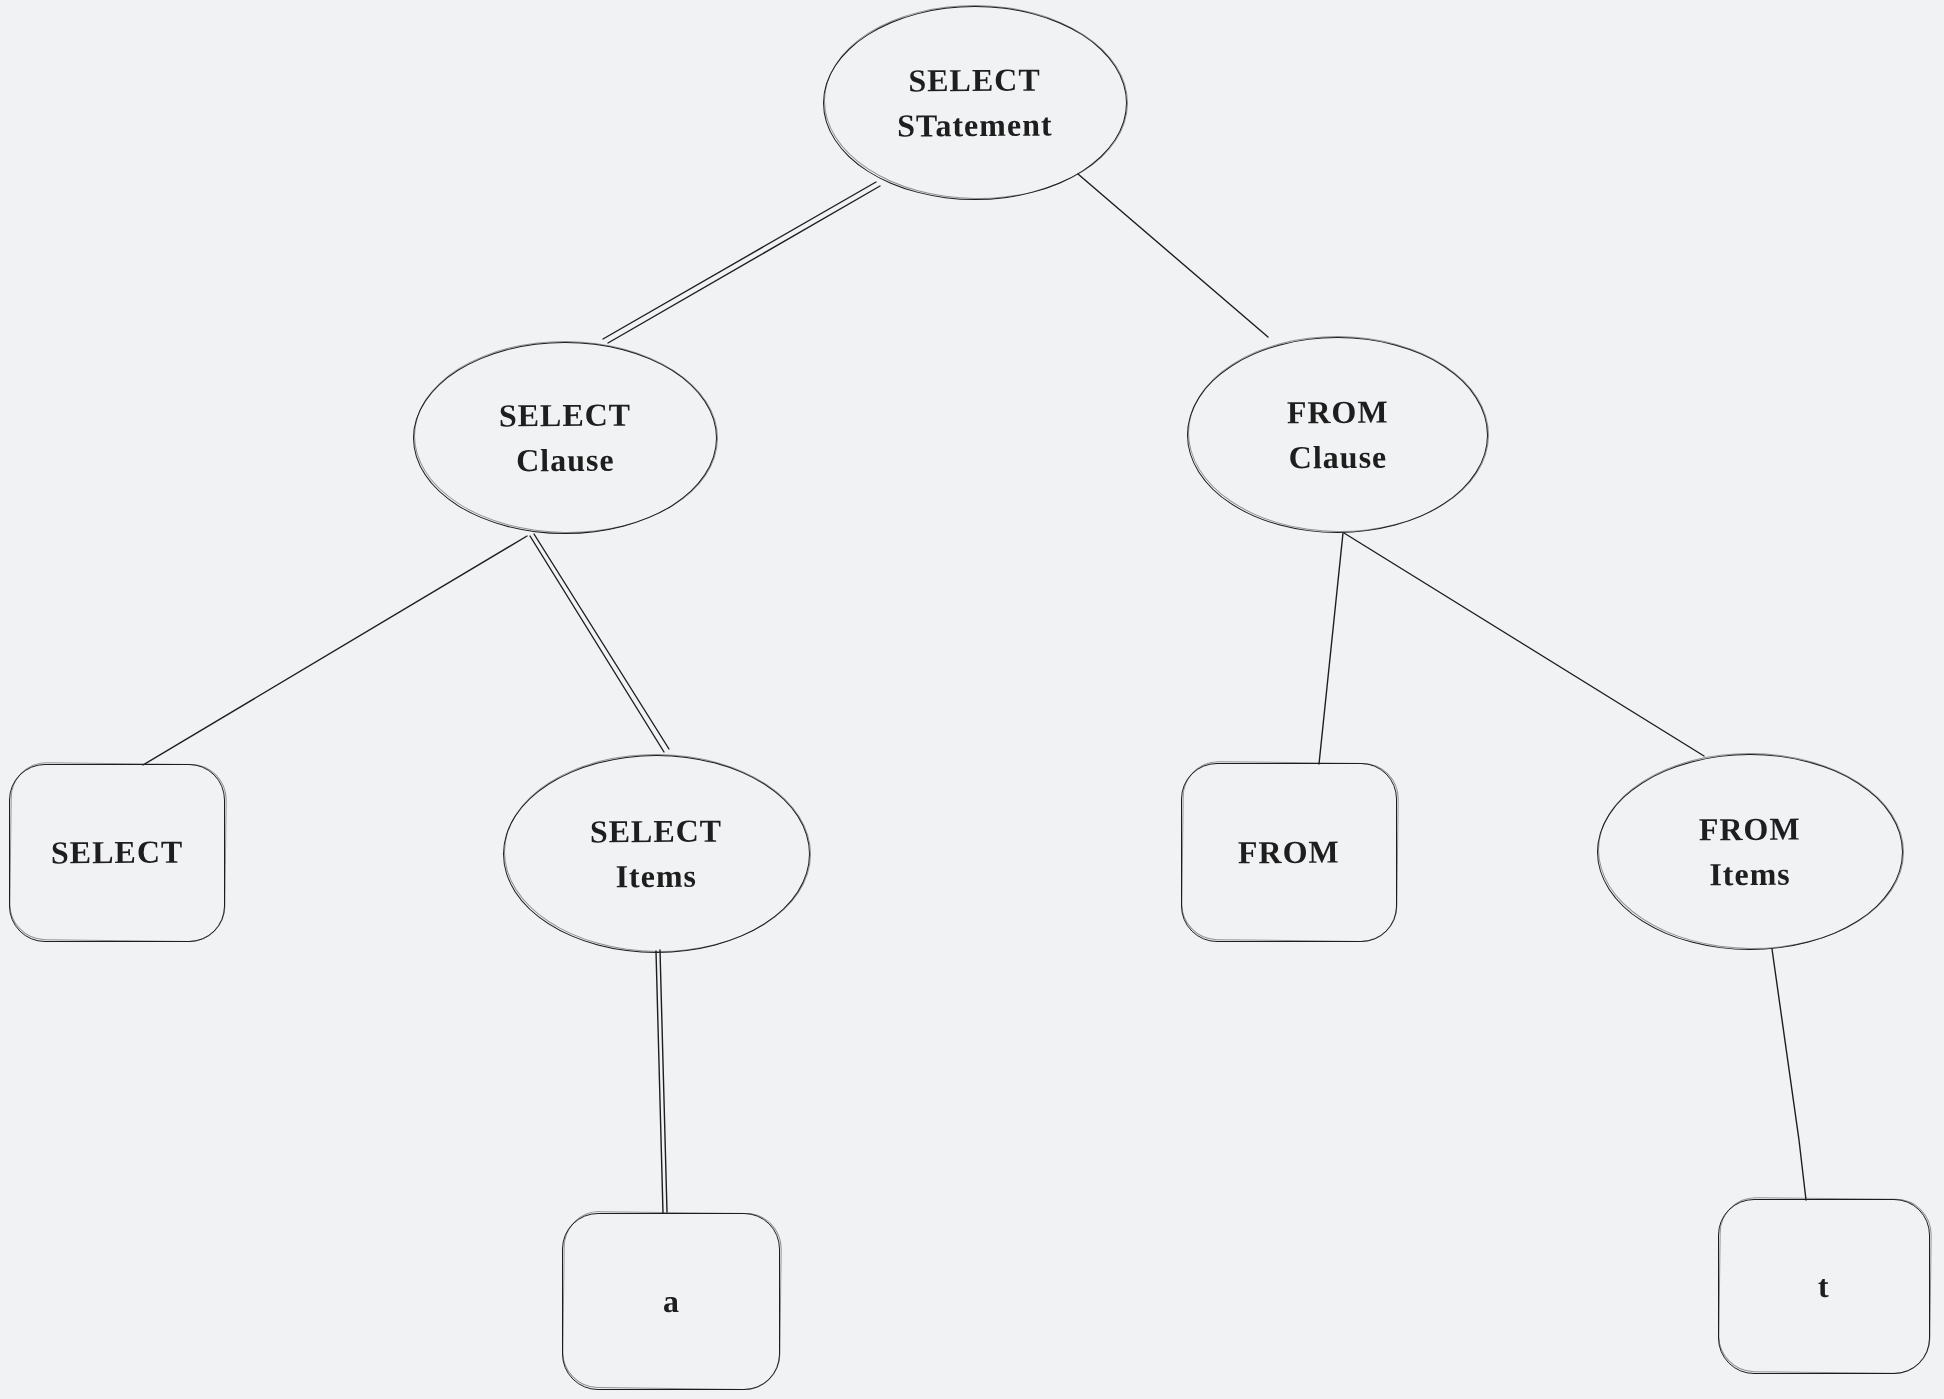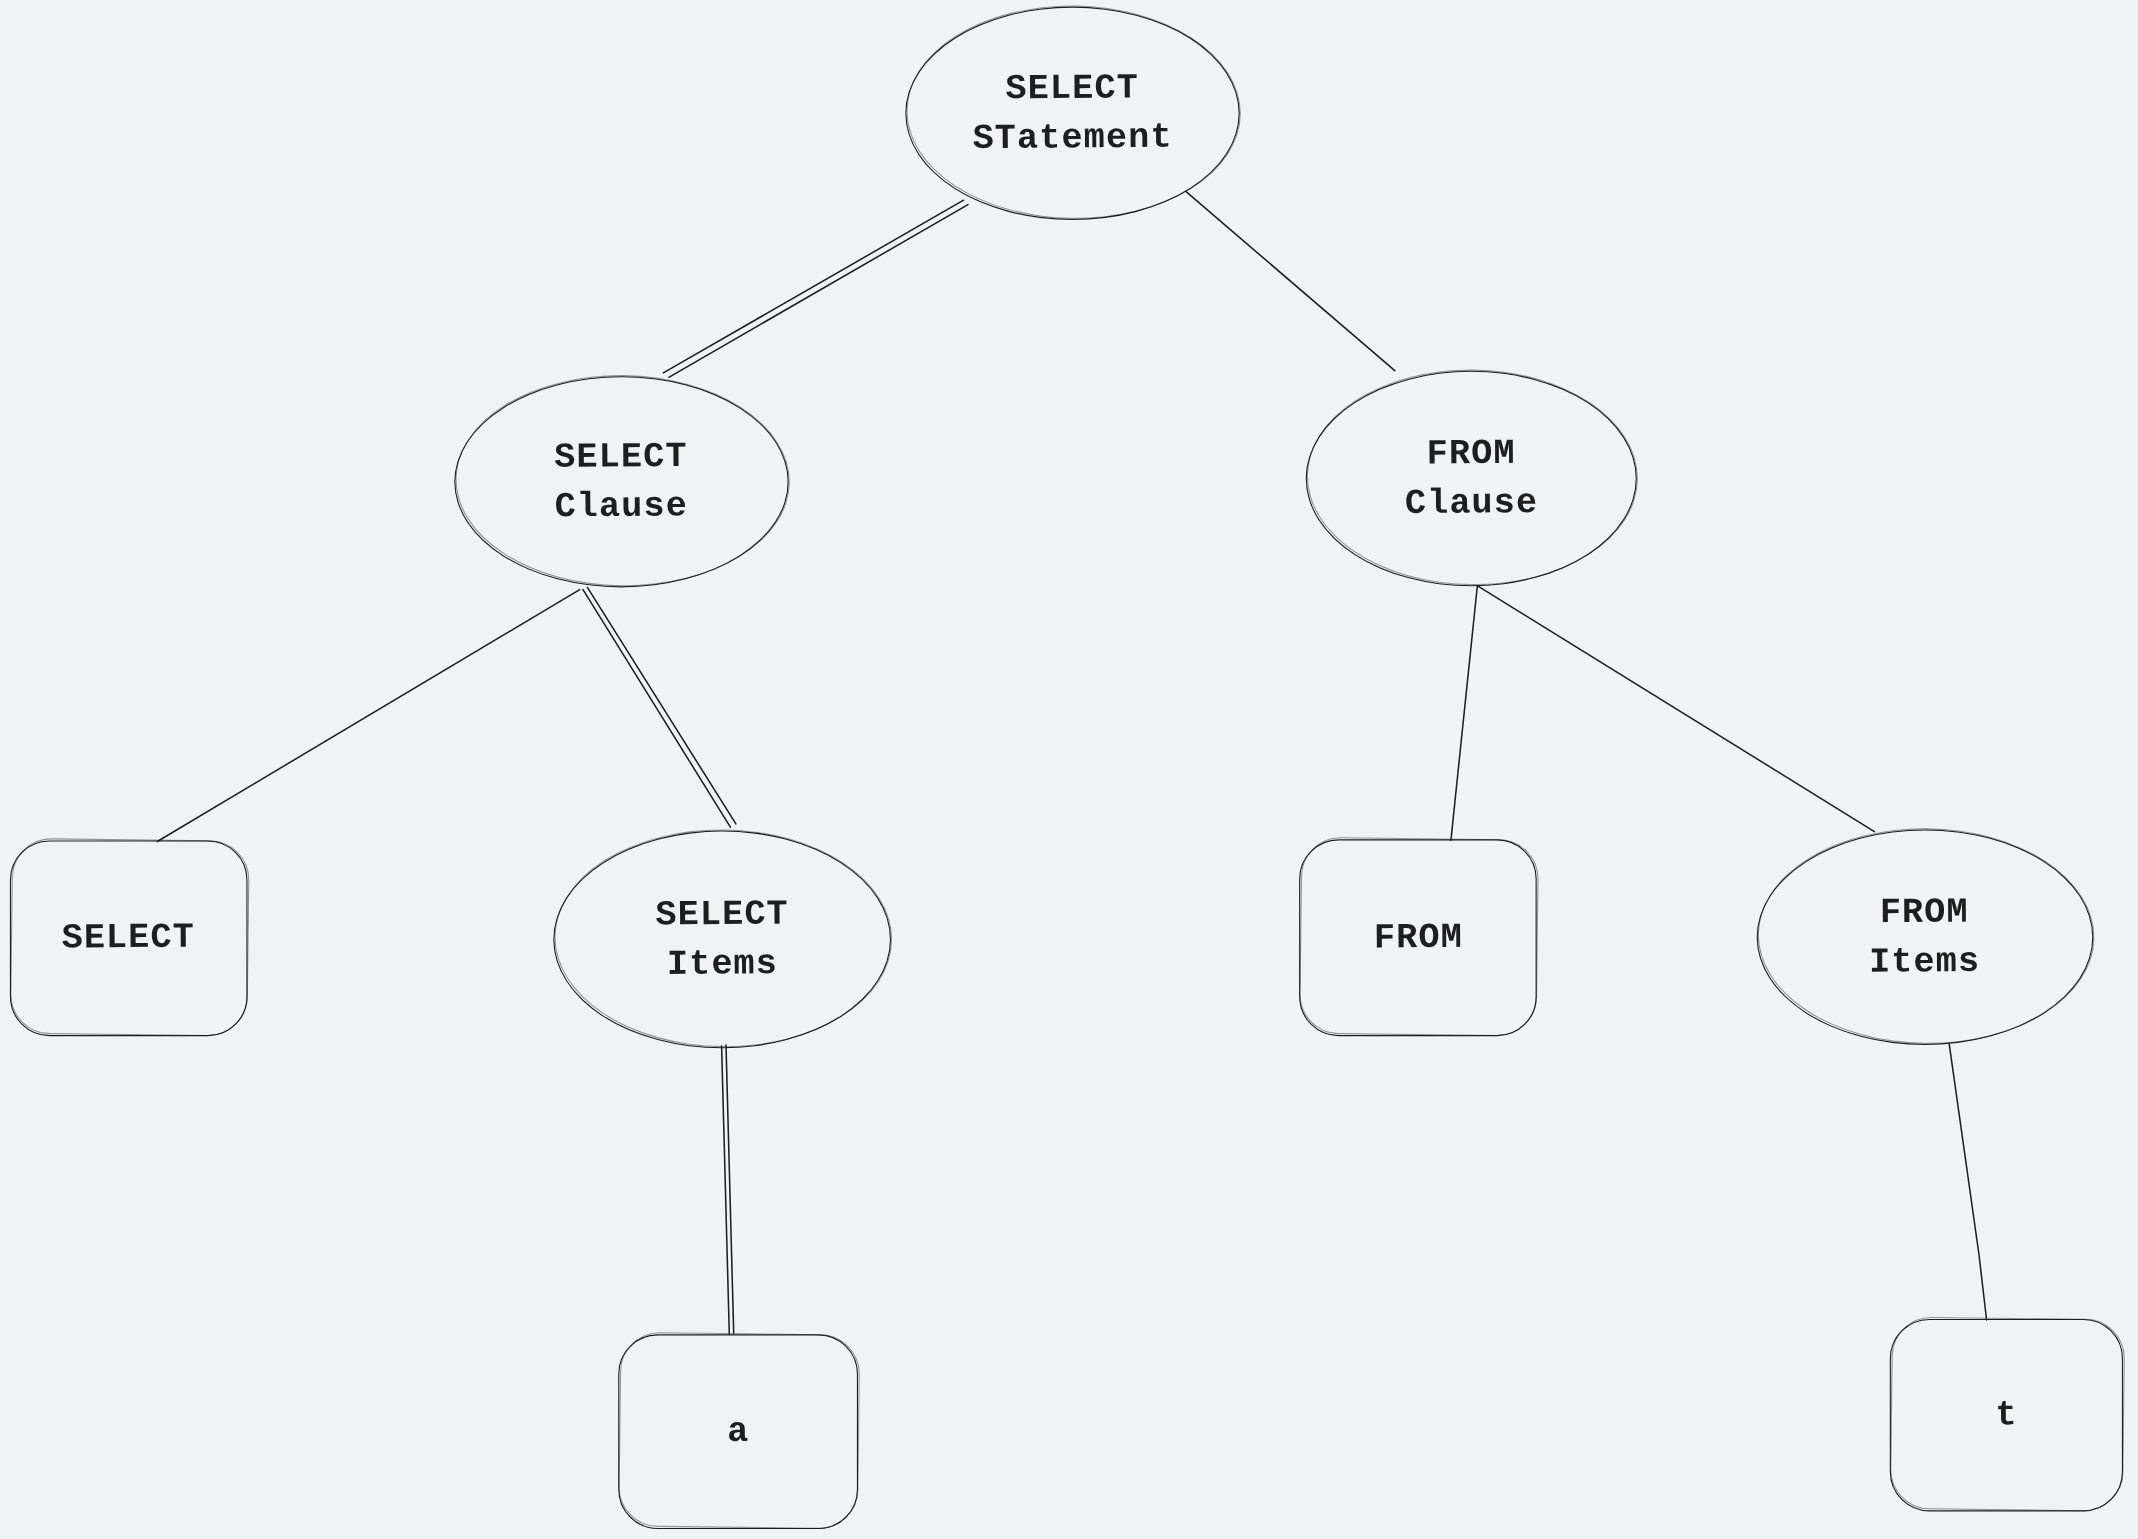--- a/index.html
+++ b/index.html
@@ -5,21 +5,21 @@
   :root{
     --bg:#f1f2f4;
     --stroke:#1e1e1e;
   }
   html,body{margin:0;padding:0;background:var(--bg);}
   .stage{
     position:relative;
     width:1944px;height:1399px;
     background:var(--bg);
     overflow:hidden;
-    font-family:Liberation Mono, monospace;
+    font-family:Liberation Serif, serif;
   }
   .edges{
     position:absolute;left:0;top:0;width:1944px;height:1399px;
   }
   .edges path{
     stroke:var(--stroke);
     stroke-width:1.4;
     fill:none;
     stroke-linecap:round;
   }

